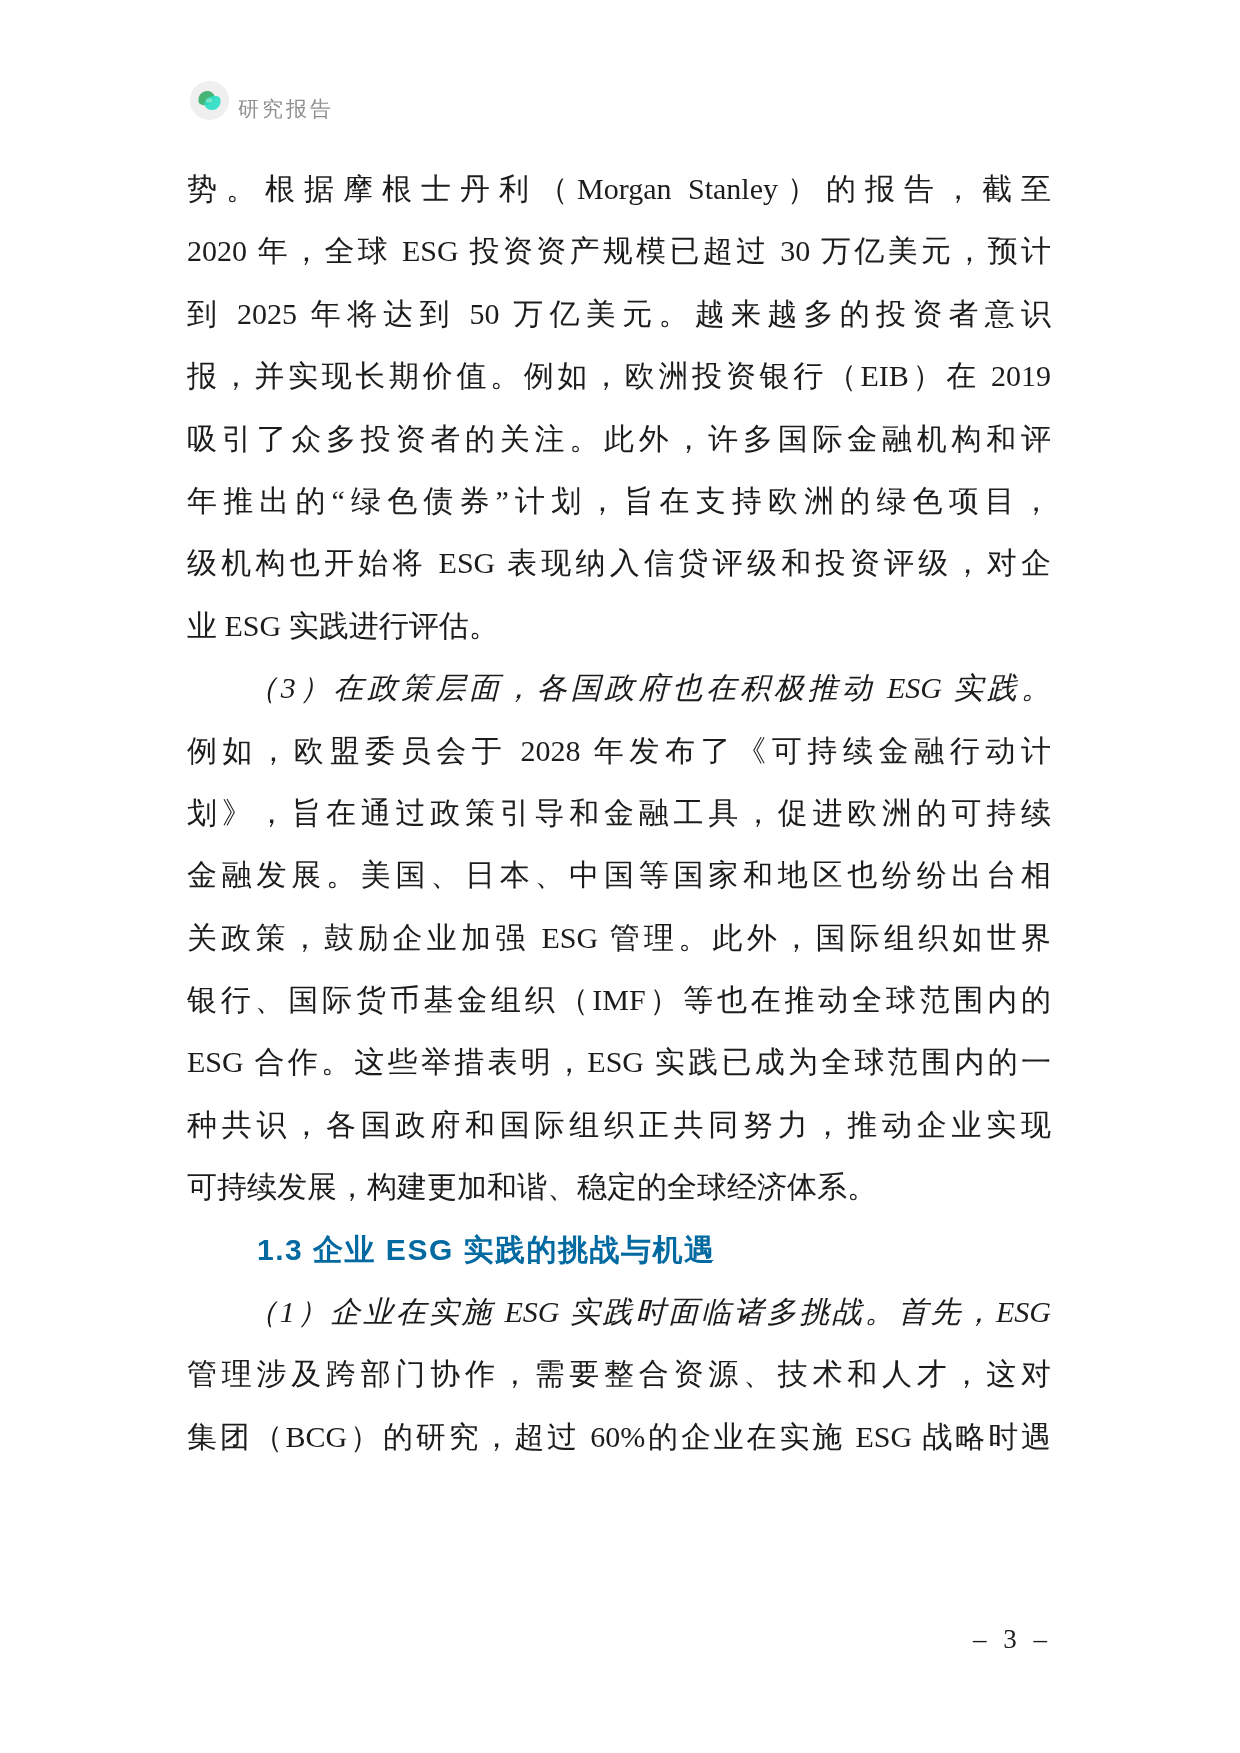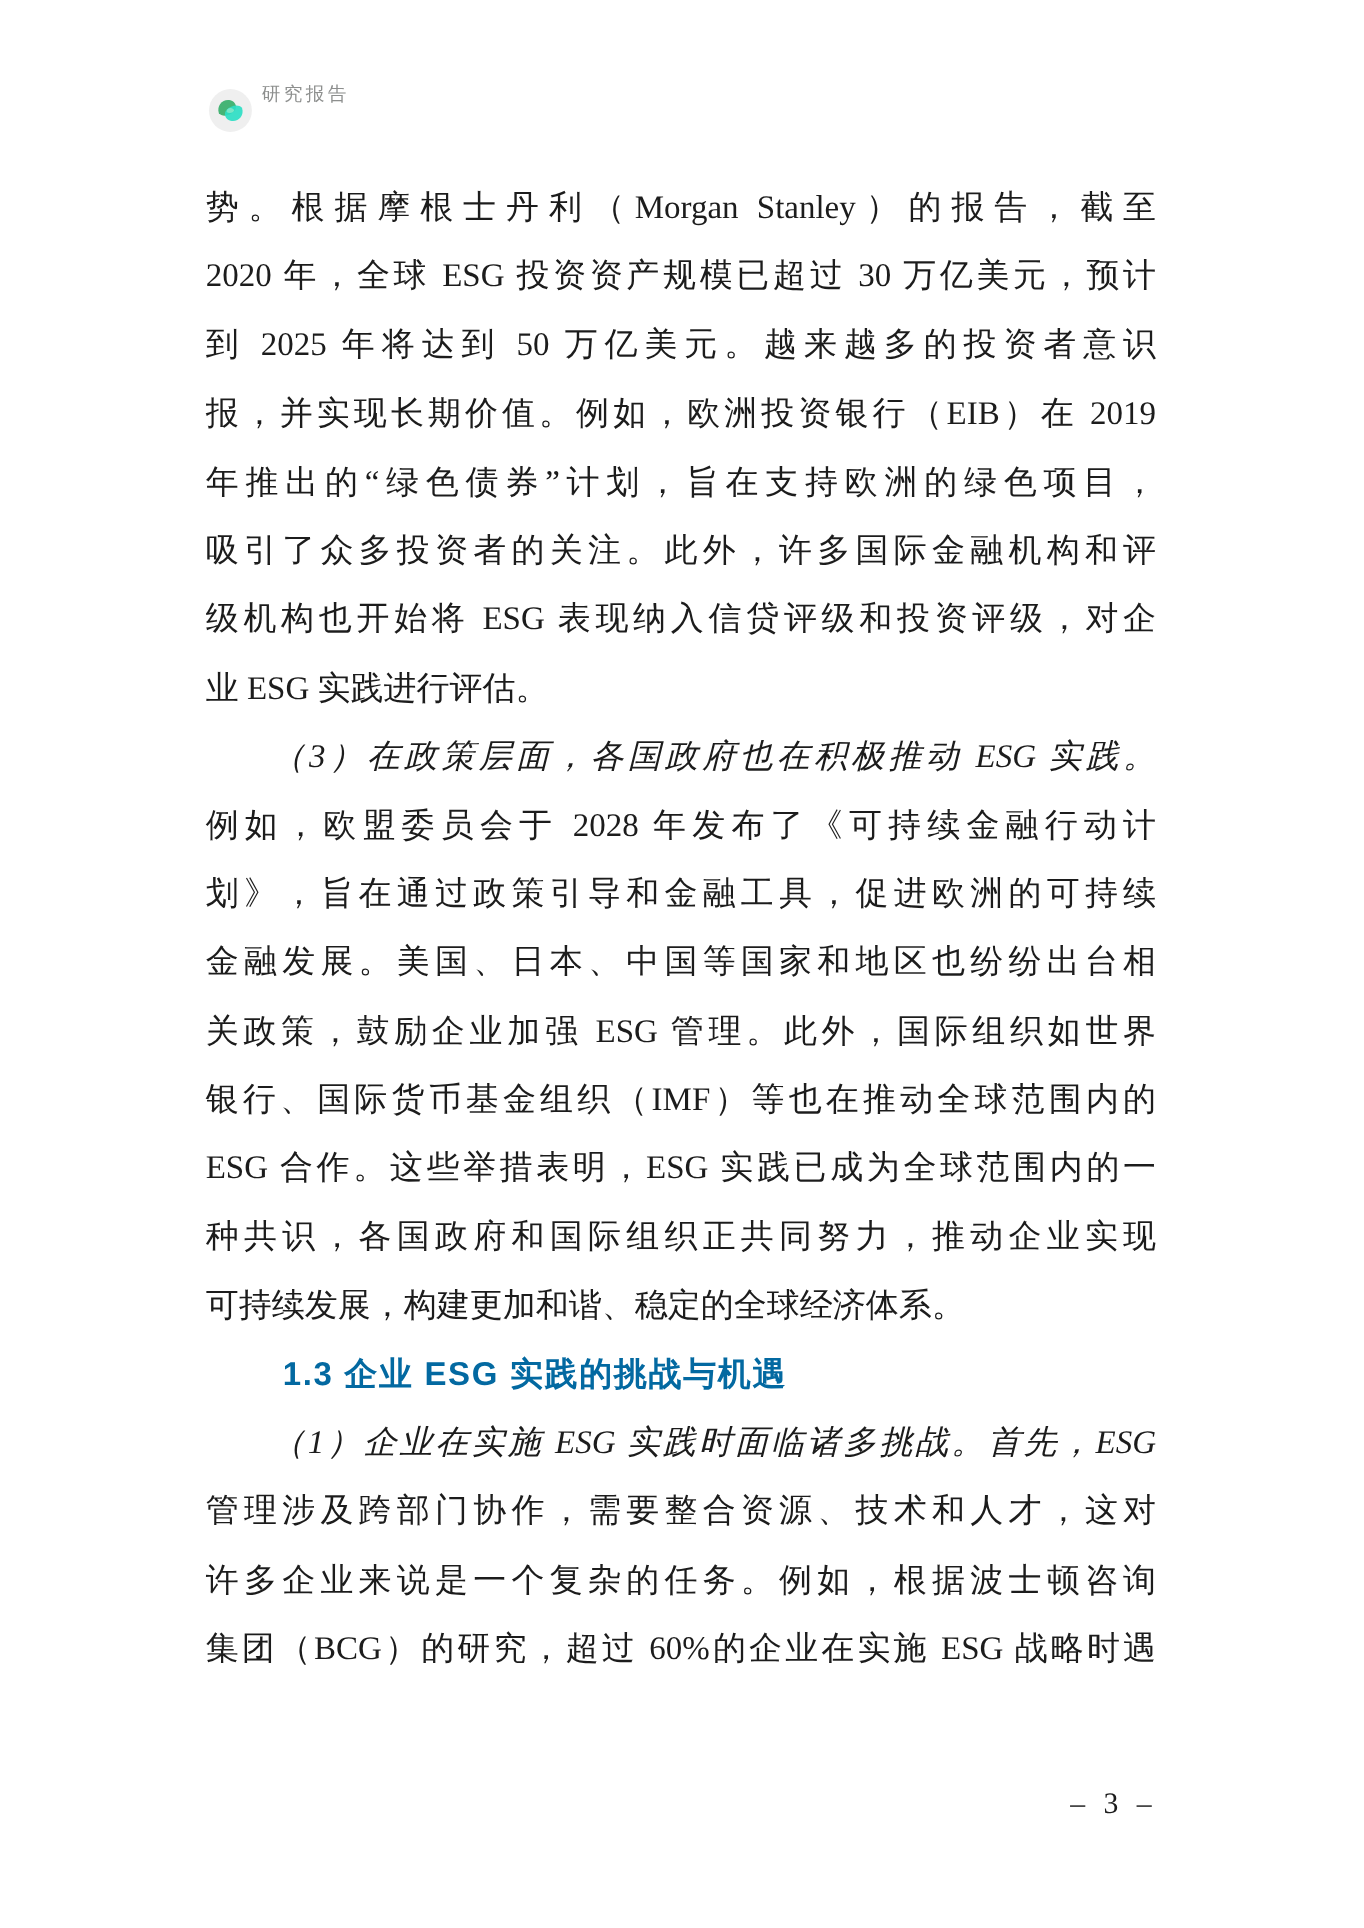--- a/index.html
+++ b/index.html
@@ -8,22 +8,22 @@
     width:1240px;
     height:1753px;
     background:#ffffff;
     overflow:hidden;
     font-family:"Liberation Serif","DejaVu Serif",serif;
   }
   
   .hdr{position:absolute;left:0;top:0;width:1240px;height:140px;}
   .logo{position:absolute;left:189px;top:80px;width:41px;height:41px;}
   .brand{
-    position:absolute;left:238px;top:73px;
-    font-size:17px;line-height:26px;letter-spacing:3px;
+    position:absolute;left:238px;top:96px;
+    font-size:21px;line-height:26px;letter-spacing:3px;
     color:#8d8f8e;font-weight:400;
     font-family:"Liberation Serif","DejaVu Serif",serif;
   }
   
   .doc{
     position:absolute;left:187px;top:158px;width:864px;
     font-size:30px;line-height:62.4px;color:#1c1c1c;
   }
   .row{
     text-align:justify;
@@ -62,35 +62,34 @@
       <path d="M17.5,19.5 C20,17.5 23,18 24,20.5 C22.5,23 19,23.5 17,21.8 Z" opacity="0.8" fill="#8ce8c9"></path>
     </svg>
     <div class="brand">研究报告</div>
   </div>
 
   <div class="doc">
       <div class="row justify">势。根据摩根士丹利（Morgan Stanley）的报告，截至</div>
       <div class="row justify">2020 年，全球 ESG 投资资产规模已超过 30 万亿美元，预计</div>
       <div class="row justify">到 2025 年将达到 50 万亿美元。越来越多的投资者意识</div>
       <div class="row justify">报，并实现长期价值。例如，欧洲投资银行（EIB）在 2019</div>
+      <div class="row justify">吸引了众多投资者的关注。此外，许多国际金融机构和评</div>
       <div class="row justify">年推出的“绿色债券”计划，旨在支持欧洲的绿色项目，</div>
-      <div class="row justify">吸引了众多投资者的关注。此外，许多国际金融机构和评</div>
       <div class="row justify">级机构也开始将 ESG 表现纳入信贷评级和投资评级，对企</div>
       <div class="row plain">业 ESG 实践进行评估。</div>
       <div class="row justify indent">（3）在政策层面，各国政府也在积极推动 ESG 实践。</div>
       <div class="row justify">例如，欧盟委员会于 2028 年发布了《可持续金融行动计</div>
       <div class="row justify">划》，旨在通过政策引导和金融工具，促进欧洲的可持续</div>
       <div class="row justify">金融发展。美国、日本、中国等国家和地区也纷纷出台相</div>
       <div class="row justify">关政策，鼓励企业加强 ESG 管理。此外，国际组织如世界</div>
       <div class="row justify">银行、国际货币基金组织（IMF）等也在推动全球范围内的</div>
       <div class="row justify">ESG 合作。这些举措表明，ESG 实践已成为全球范围内的一</div>
       <div class="row justify">种共识，各国政府和国际组织正共同努力，推动企业实现</div>
       <div class="row plain">可持续发展，构建更加和谐、稳定的全球经济体系。</div>
       <div class="row heading">1.3 企业 ESG 实践的挑战与机遇</div>
       <div class="row justify indent">（1）企业在实施 ESG 实践时面临诸多挑战。首先，ESG</div>
       <div class="row justify">管理涉及跨部门协作，需要整合资源、技术和人才，这对</div>
-      <div class="row justify">许多企业来说是一个复杂的任务。例如，根据波士顿咨询</div>
       <div class="row justify">集团（BCG）的研究，超过 60%的企业在实施 ESG 战略时遇</div>
     </div>
 
   <div class="pageno">– 3 –</div>
 
 </div>
 
 </body></html>

